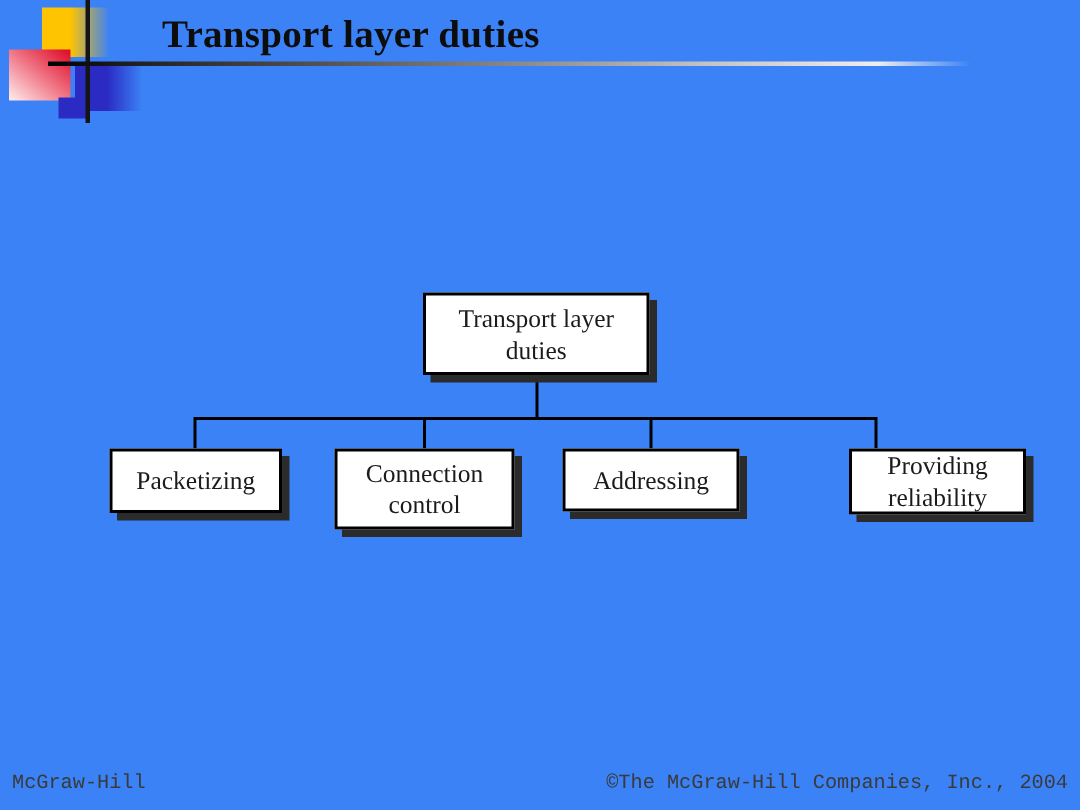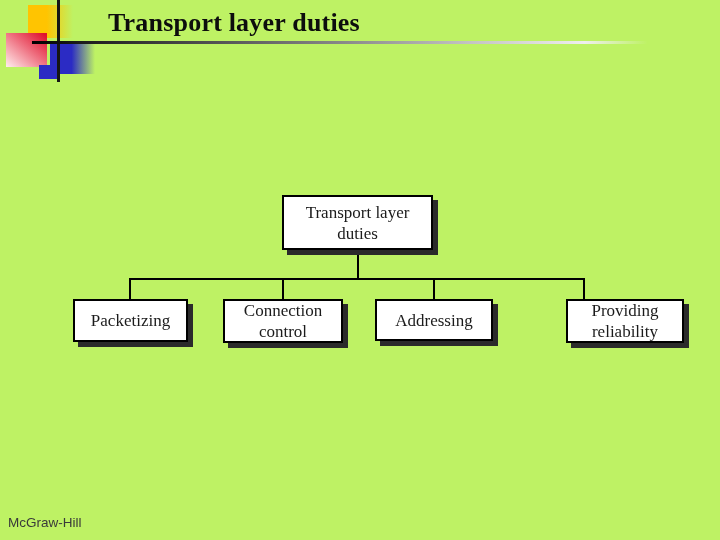--- a/index.html
+++ b/index.html
@@ -1,21 +1,21 @@
 <!DOCTYPE html>
 <html><head>
 <meta charset="utf-8">
 <style>
   * { margin: 0; padding: 0; box-sizing: border-box; }
   html, body { background: #888; }
   .slide {
     position: relative;
     width: 720px;
     height: 540px;
-    background: #bef264;
+    background: #3b82f6;
     overflow: hidden;
     font-family: "Liberation Serif", serif;
   }
 
   
   .deco { position: absolute; }
   .deco-yellow {
     left: 28px; top: 5px; width: 45px; height: 33px;
     background: linear-gradient(to right, #ffc401 42%, rgba(255,250,230,0) 100%);
   }
@@ -64,37 +64,37 @@
     align-items: center;
     justify-content: center;
     text-align: center;
     font-size: 17px;
     line-height: 21px;
     color: #1b1b1b;
     padding: 1px 4px;
   }
   .node-root  { left: 282px; top: 195px; width: 151px; height: 55px; }
   .node-c0    { left: 73px;  top: 299px; width: 115px; height: 43px; }
-  .node-c1    { left: 223px; top: 299px; width: 120px; height: 44px; }
+  .node-c1    { left: 223px; top: 299px; width: 120px; height: 54px; }
   .node-c2    { left: 375px; top: 299px; width: 118px; height: 42px; text-align: center; }
   .node-c3    { left: 525px; top: 299px; width: 118px; height: 44px; margin-left: 41px; }
 
   .connector { position: absolute; background: #000000; }
   .conn-root-stub { left: 357px; top: 250px; width: 2px; height: 28px; }
   .conn-hline     { left: 129px; top: 278px; width: 456px; height: 2px; }
   .conn-stub-0    { left: 129px; top: 280px; width: 2px; height: 19px; }
   .conn-stub-1    { left: 282px; top: 280px; width: 2px; height: 19px; }
   .conn-stub-2    { left: 433px; top: 280px; width: 2px; height: 19px; }
   .conn-stub-3    { left: 583px; top: 280px; width: 2px; height: 19px; }
 
   
   .footer-left, .footer-right {
     position: absolute;
     bottom: 10px;
-    font-family: Liberation Sans, sans-serif;
+    font-family: Liberation Mono, monospace;
     font-size: 13.5px;
     color: #3a3a3a;
   }
   .footer-left  { left: 8px; }
   .footer-right { right: 8px; text-align: right; }
 </style>
 </head>
 <body>
 
 <div class="slide">
@@ -129,14 +129,15 @@
     </div>
     <div class="node node-c2">
       <span>Addressing</span>
     </div>
     <div class="node node-c3">
       <span>Providing reliability</span>
     </div>
   </div>
 
   <div class="footer-left">McGraw-Hill</div>
+  <div class="footer-right">©The McGraw-Hill Companies, Inc., 2004</div>
 
 </div>
 
 </body></html>

